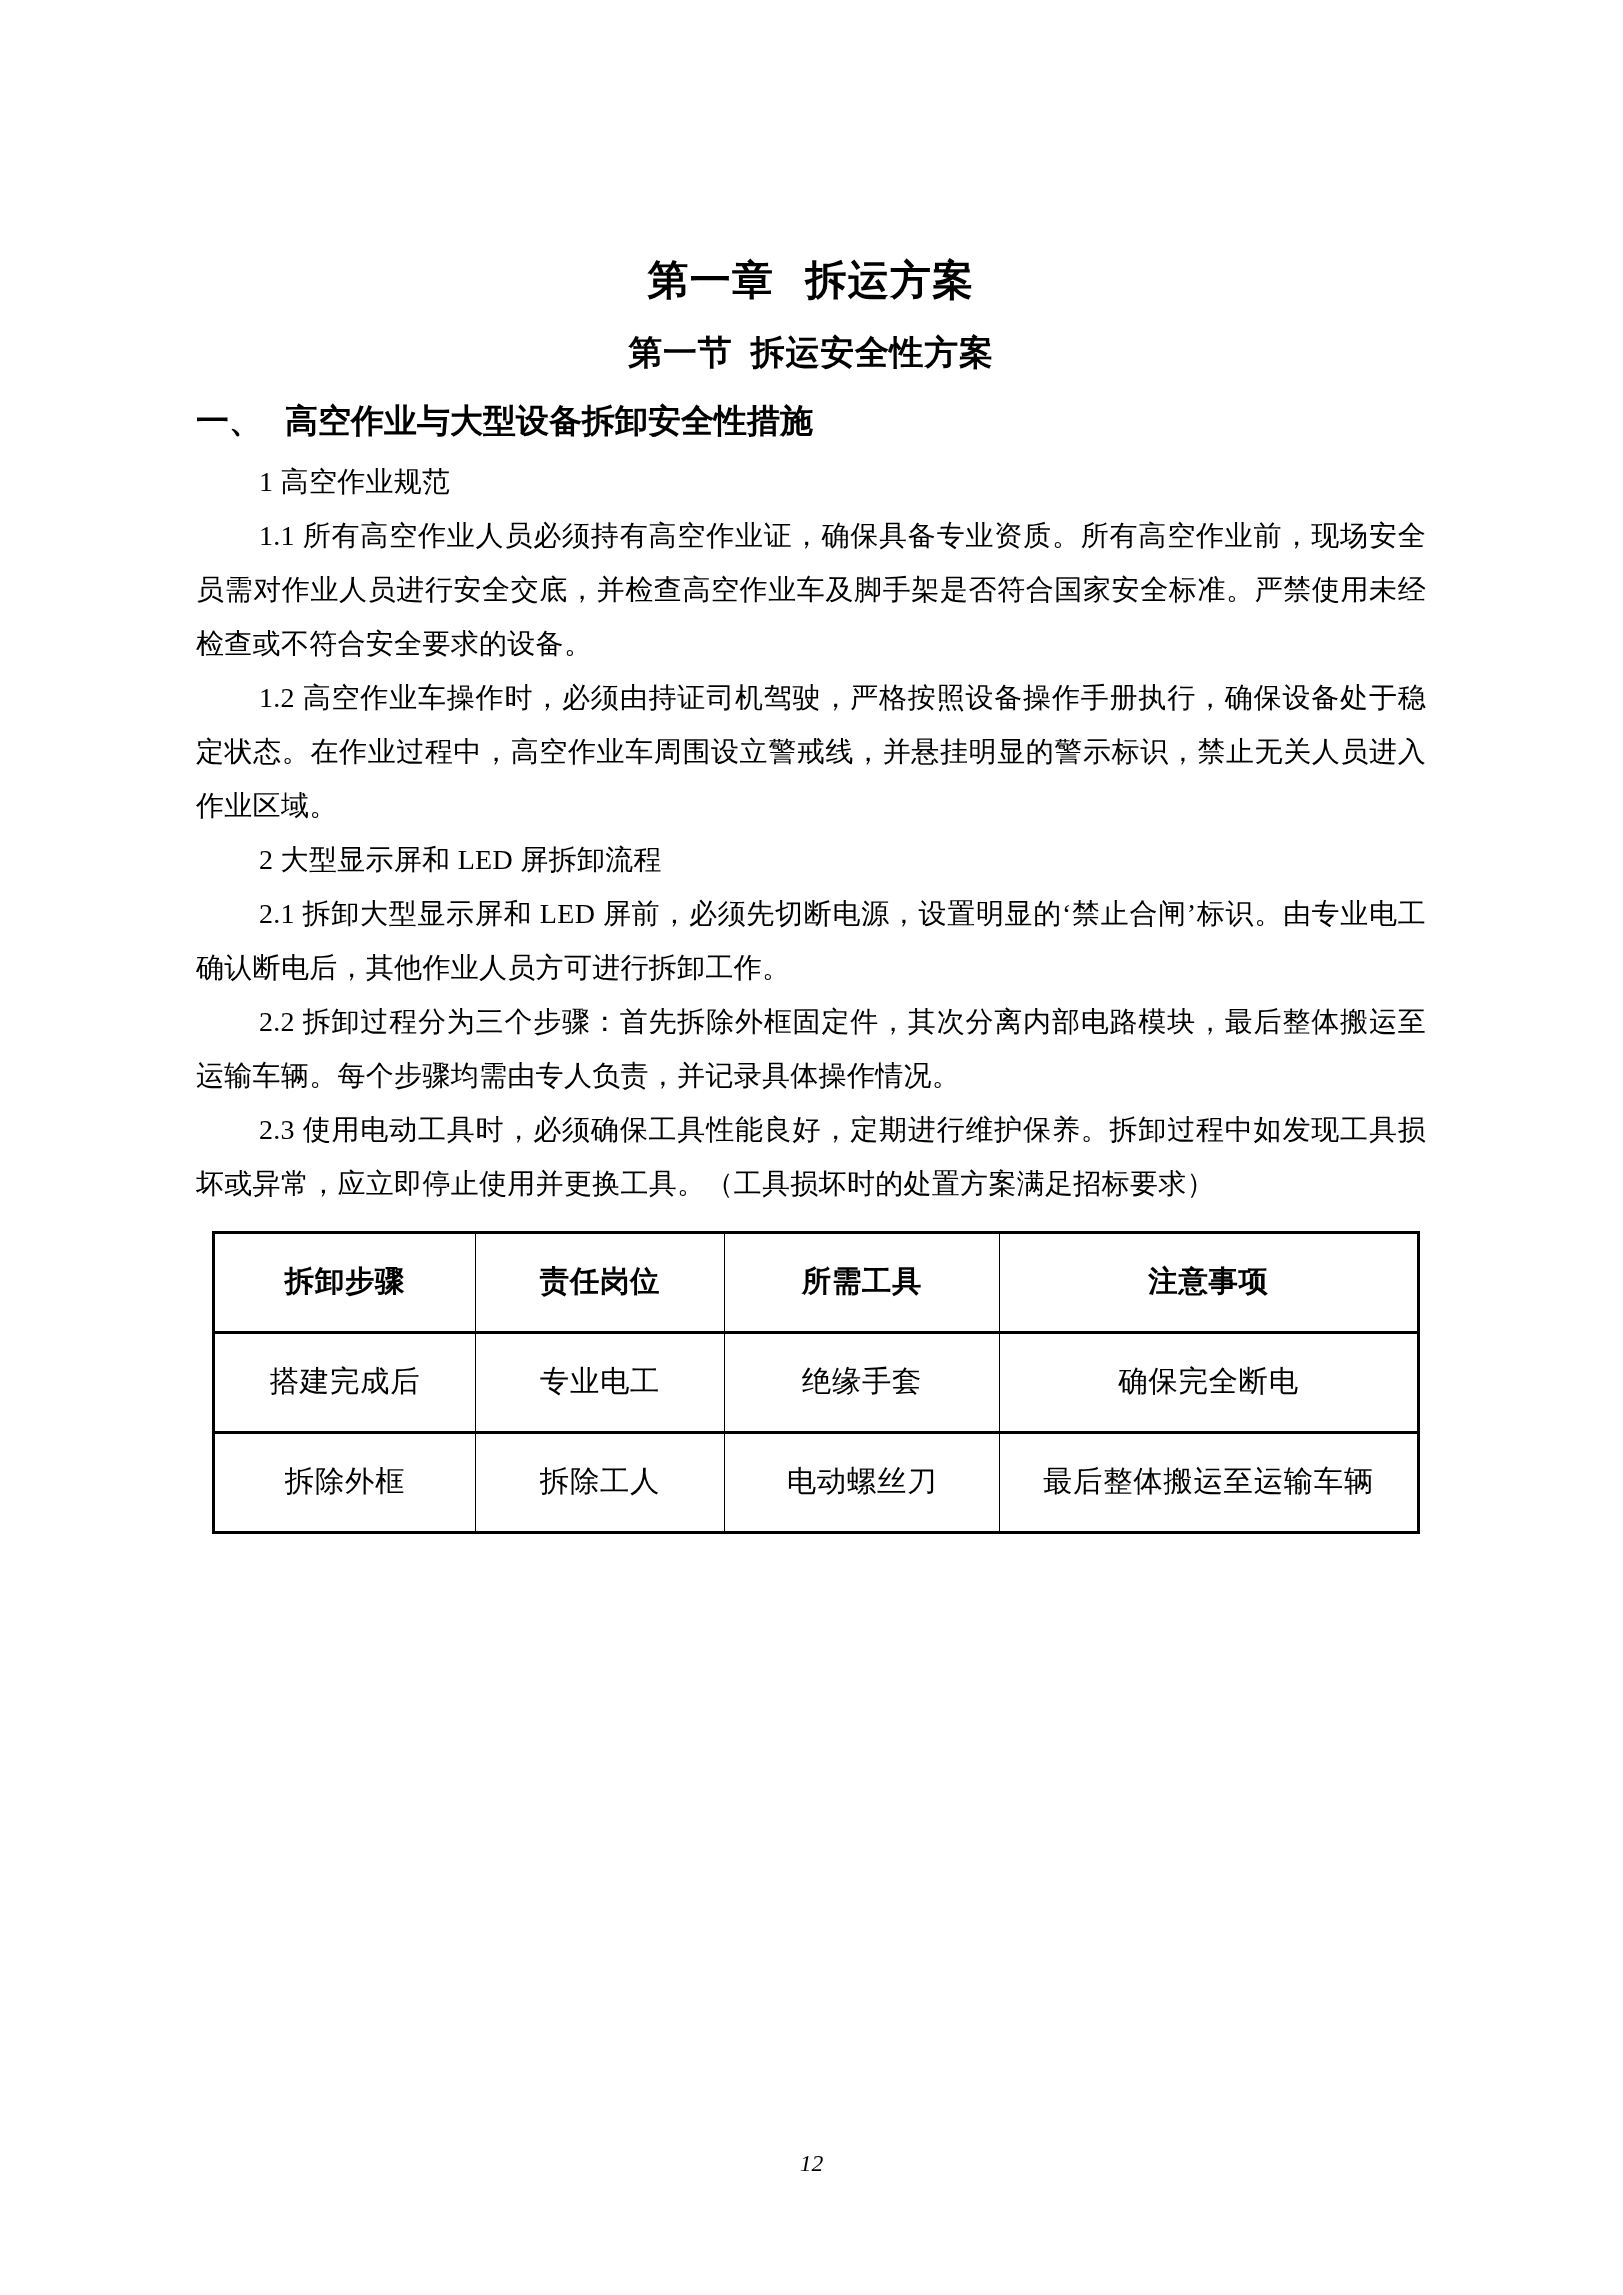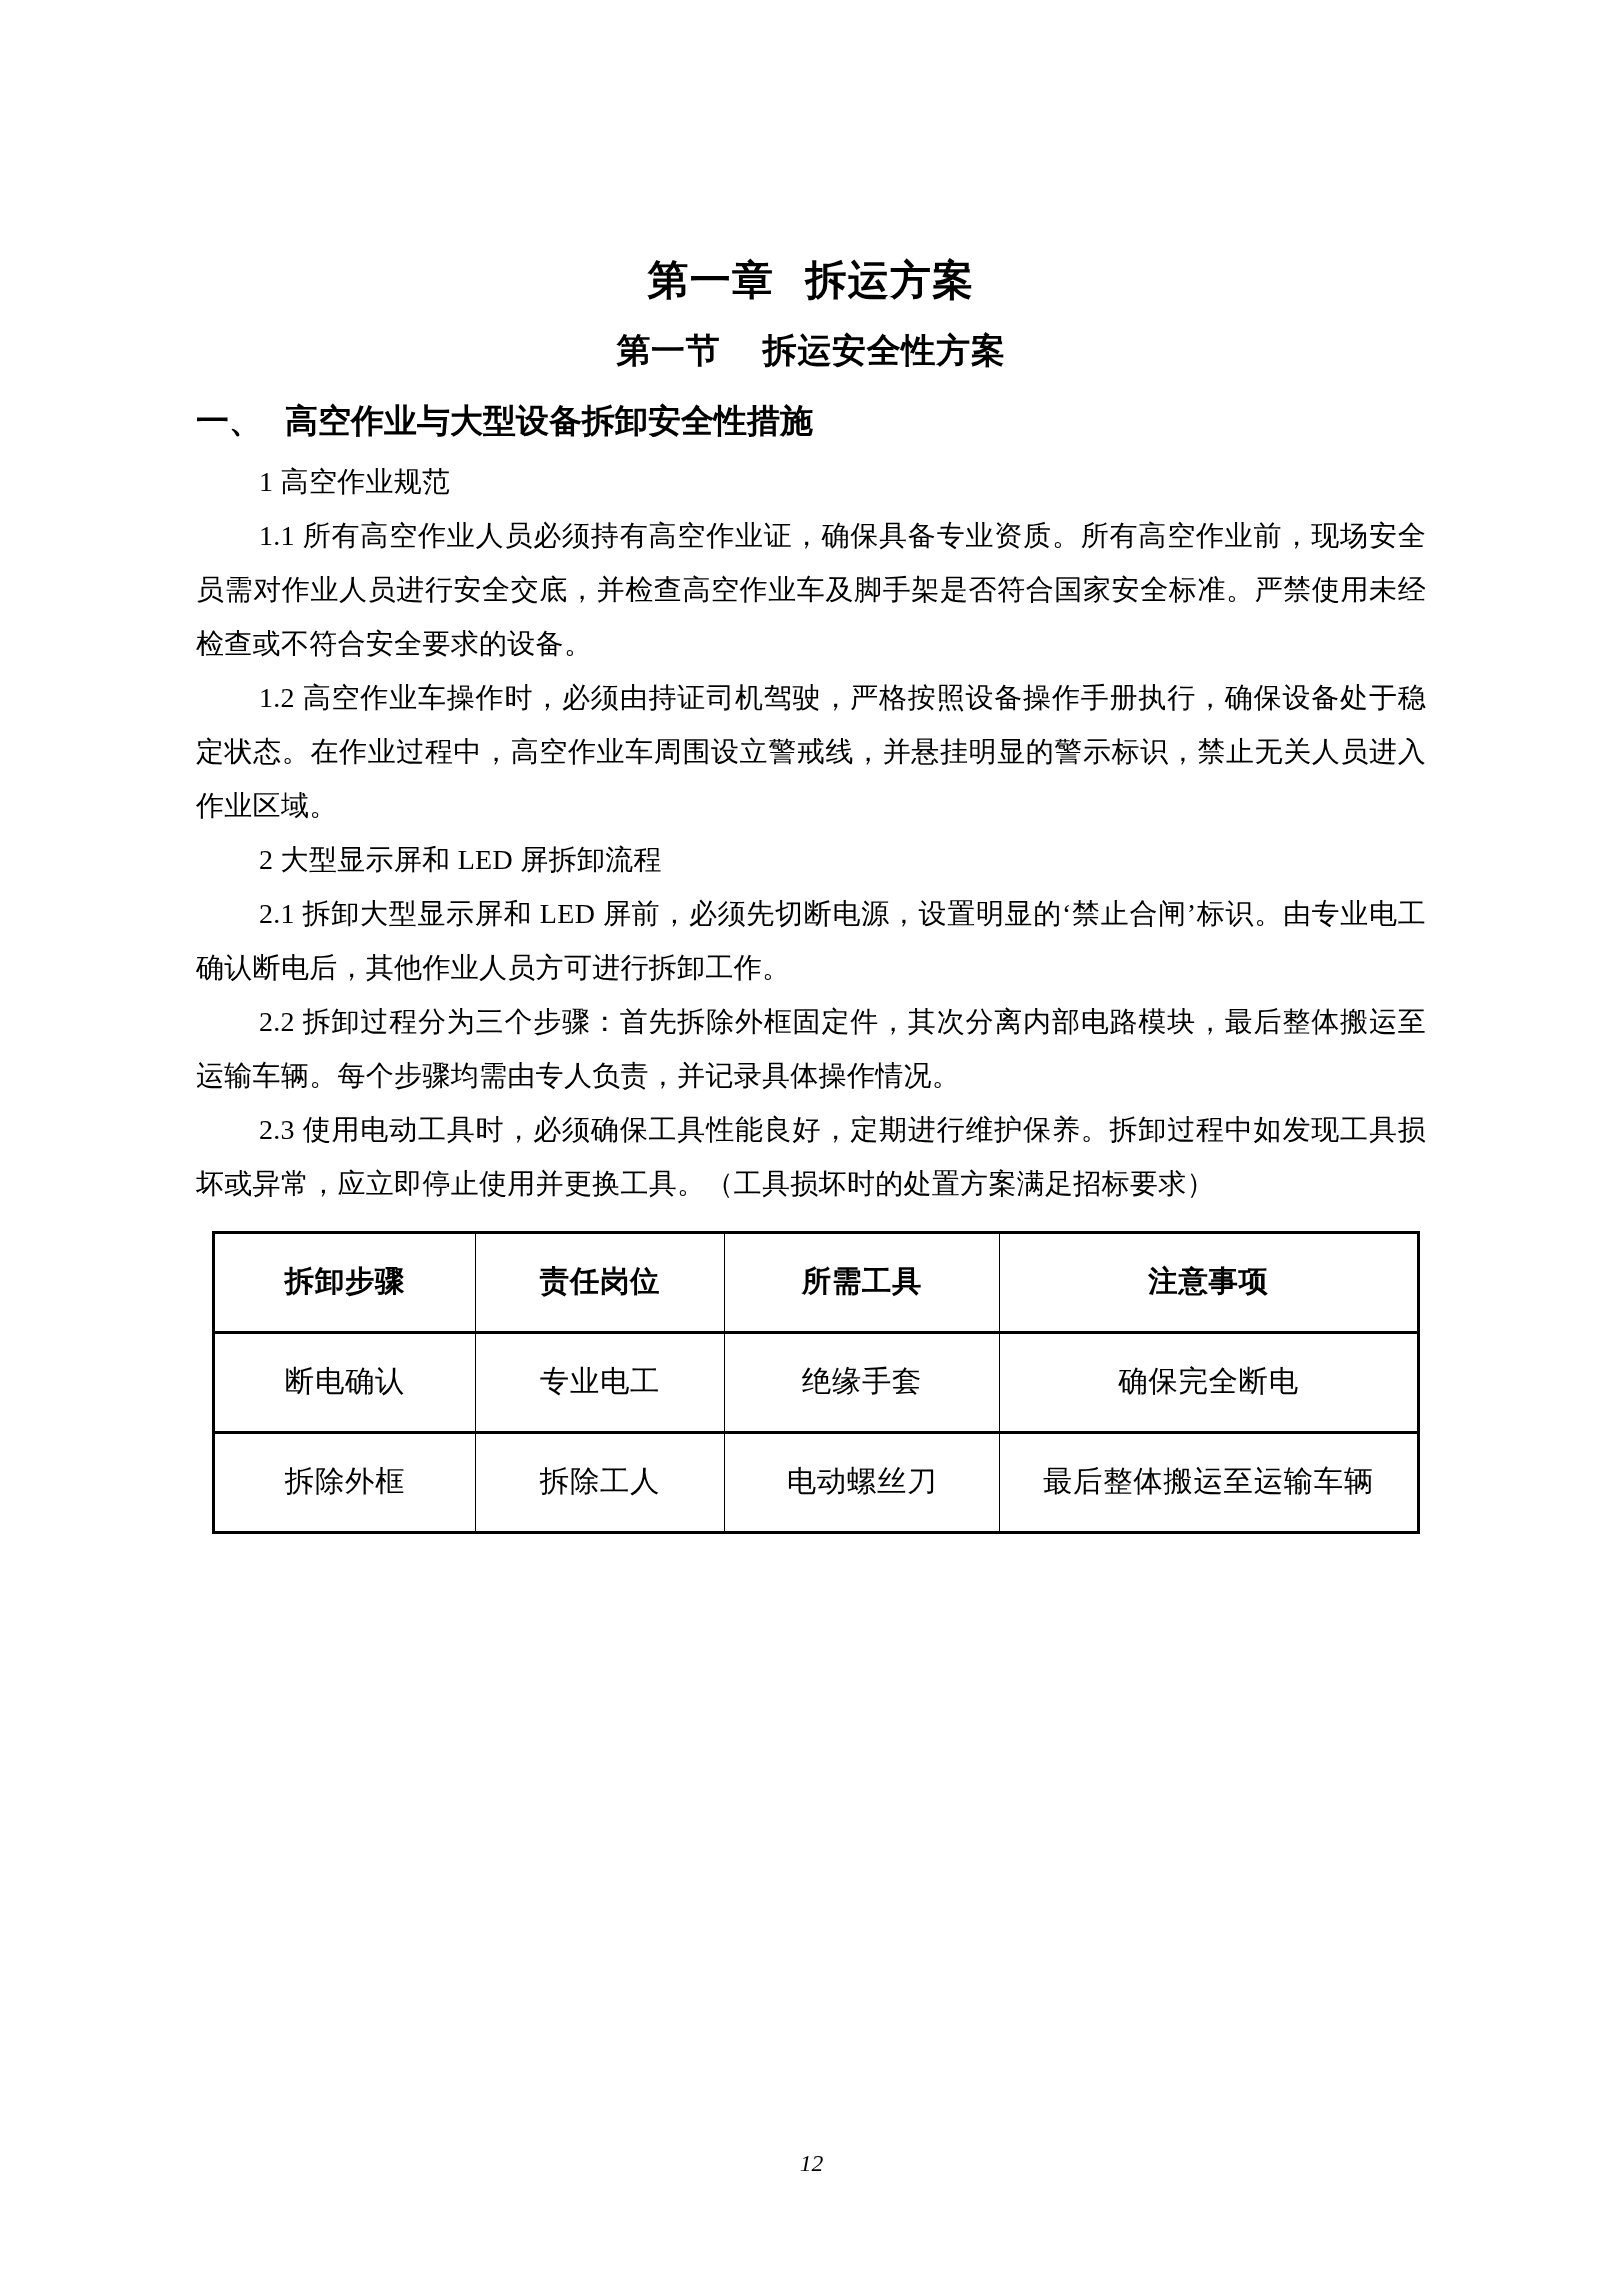--- a/index.html
+++ b/index.html
@@ -38,21 +38,21 @@
     font-weight: 700;
     text-align: center;
     letter-spacing: 1.3px;
     margin: 0;
     padding-top: 260px;
     line-height: 1.0;
     white-space: pre;
   }
 
   .doc-subtitle {
-    font-family: Liberation Mono, monospace;
+    font-family: Liberation Serif, serif;
     font-size: 34px;
     font-weight: 700;
     text-align: center;
     letter-spacing: 0.7px;
     margin: 0;
     padding-top: 35px;
     line-height: 1.0;
     white-space: pre;
   }
 
@@ -184,21 +184,21 @@
         <thead>
           <tr>
             <th>拆卸步骤</th>
             <th>责任岗位</th>
             <th>所需工具</th>
             <th>注意事项</th>
           </tr>
         </thead>
         <tbody>
           <tr>
-            <td>断电确认</td>
+            <td>搭建完成后</td>
             <td>专业电工</td>
             <td>绝缘手套</td>
             <td>确保完全断电</td>
           </tr>
           <tr>
             <td>拆除外框</td>
             <td>拆除工人</td>
             <td>电动螺丝刀</td>
             <td>最后整体搬运至运输车辆</td>
           </tr>

